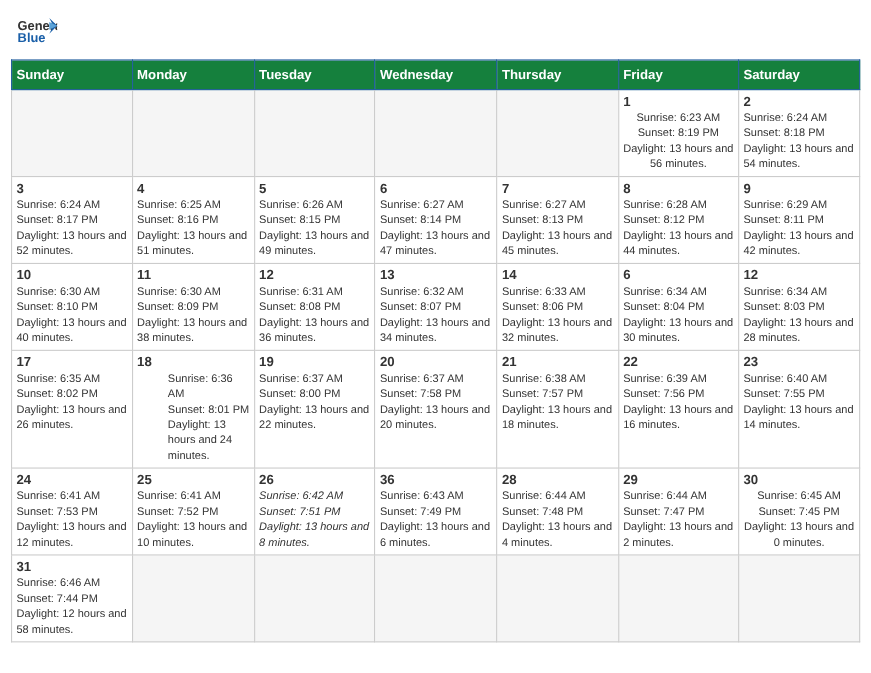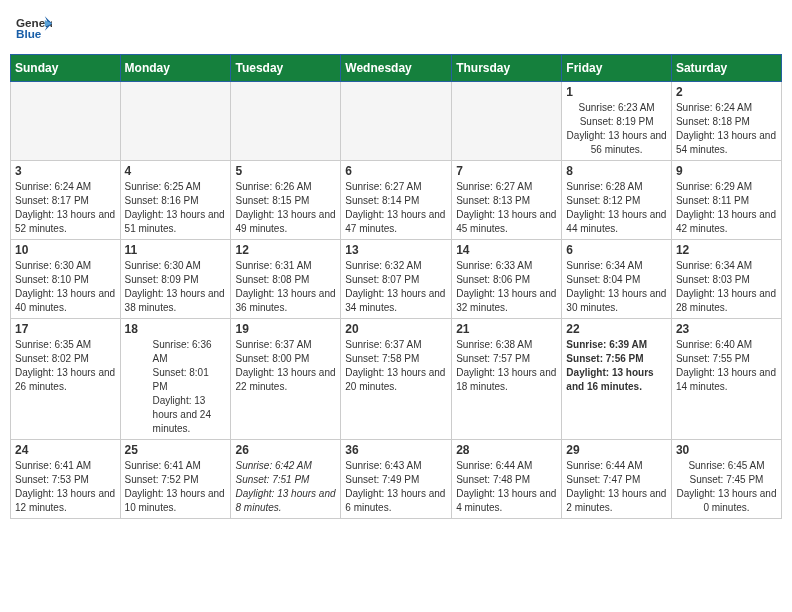--- a/index.html
+++ b/index.html
@@ -241,21 +241,21 @@
 Daylight: 13 hours and 20 minutes.</div>
         </td>
         <td>
           <span class="day-number">21</span>
           <div class="day-info" style="white-space: pre-line;">Sunrise: 6:38 AM
 Sunset: 7:57 PM
 Daylight: 13 hours and 18 minutes.</div>
         </td>
         <td>
           <span class="day-number">22</span>
-          <div class="day-info" style="white-space: pre-line; font-weight: bold;">Sunrise: 6:39 AM
+          <div class="day-info" style="white-space: pre-line;">Sunrise: 6:39 AM
 Sunset: 7:56 PM
 Daylight: 13 hours and 16 minutes.</div>
         </td>
         <td>
           <span class="day-number">23</span>
           <div class="day-info" style="white-space: pre-line;">Sunrise: 6:40 AM
 Sunset: 7:55 PM
 Daylight: 13 hours and 14 minutes.</div>
         </td>
       </tr>
@@ -296,14 +296,28 @@
 Sunset: 7:47 PM
 Daylight: 13 hours and 2 minutes.</div>
         </td>
         <td>
           <span class="day-number">30</span>
           <div class="day-info" style="white-space: pre-line; text-align: center;">Sunrise: 6:45 AM
 Sunset: 7:45 PM
 Daylight: 13 hours and 0 minutes.</div>
         </td>
       </tr>
+      <tr>
+        <td>
+          <span class="day-number">31</span>
+          <div class="day-info" style="white-space: pre-line;">Sunrise: 6:46 AM
+Sunset: 7:44 PM
+Daylight: 12 hours and 58 minutes.</div>
+        </td>
+        <td class="empty"></td>
+        <td class="empty"></td>
+        <td class="empty"></td>
+        <td class="empty"></td>
+        <td class="empty"></td>
+        <td class="empty"></td>
+      </tr>
     </tbody>
 </table>
 
 </body></html>

